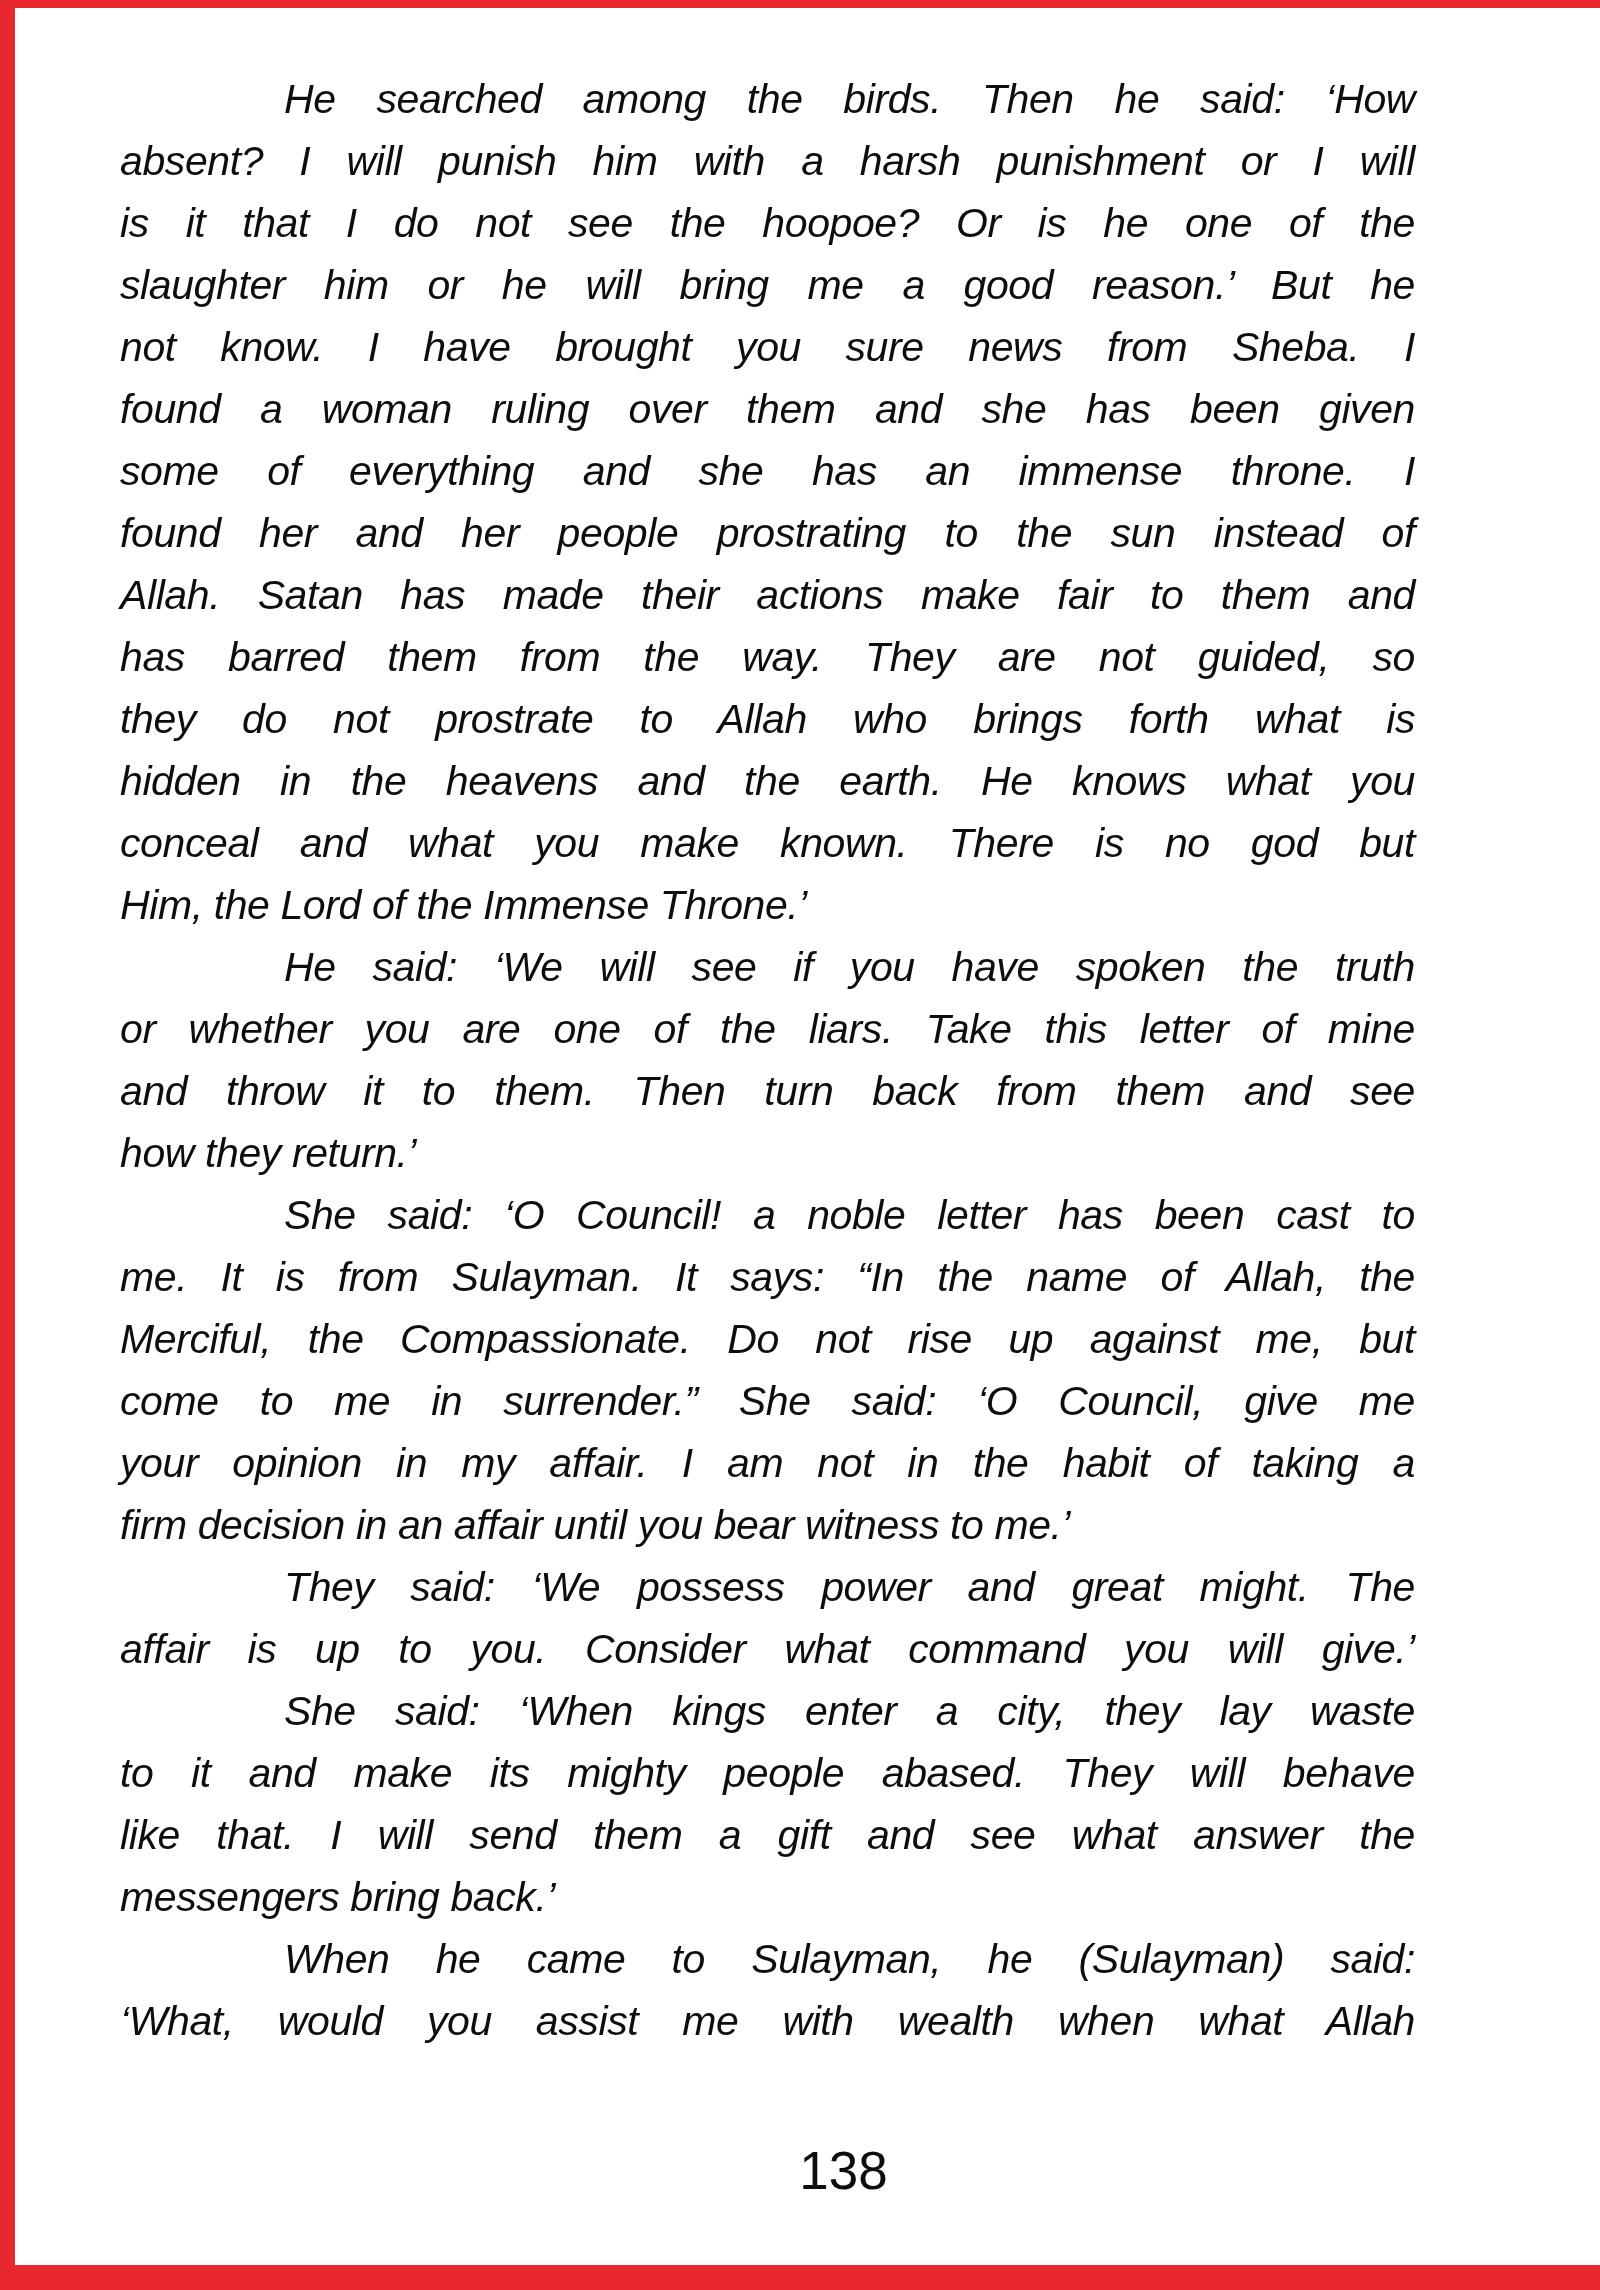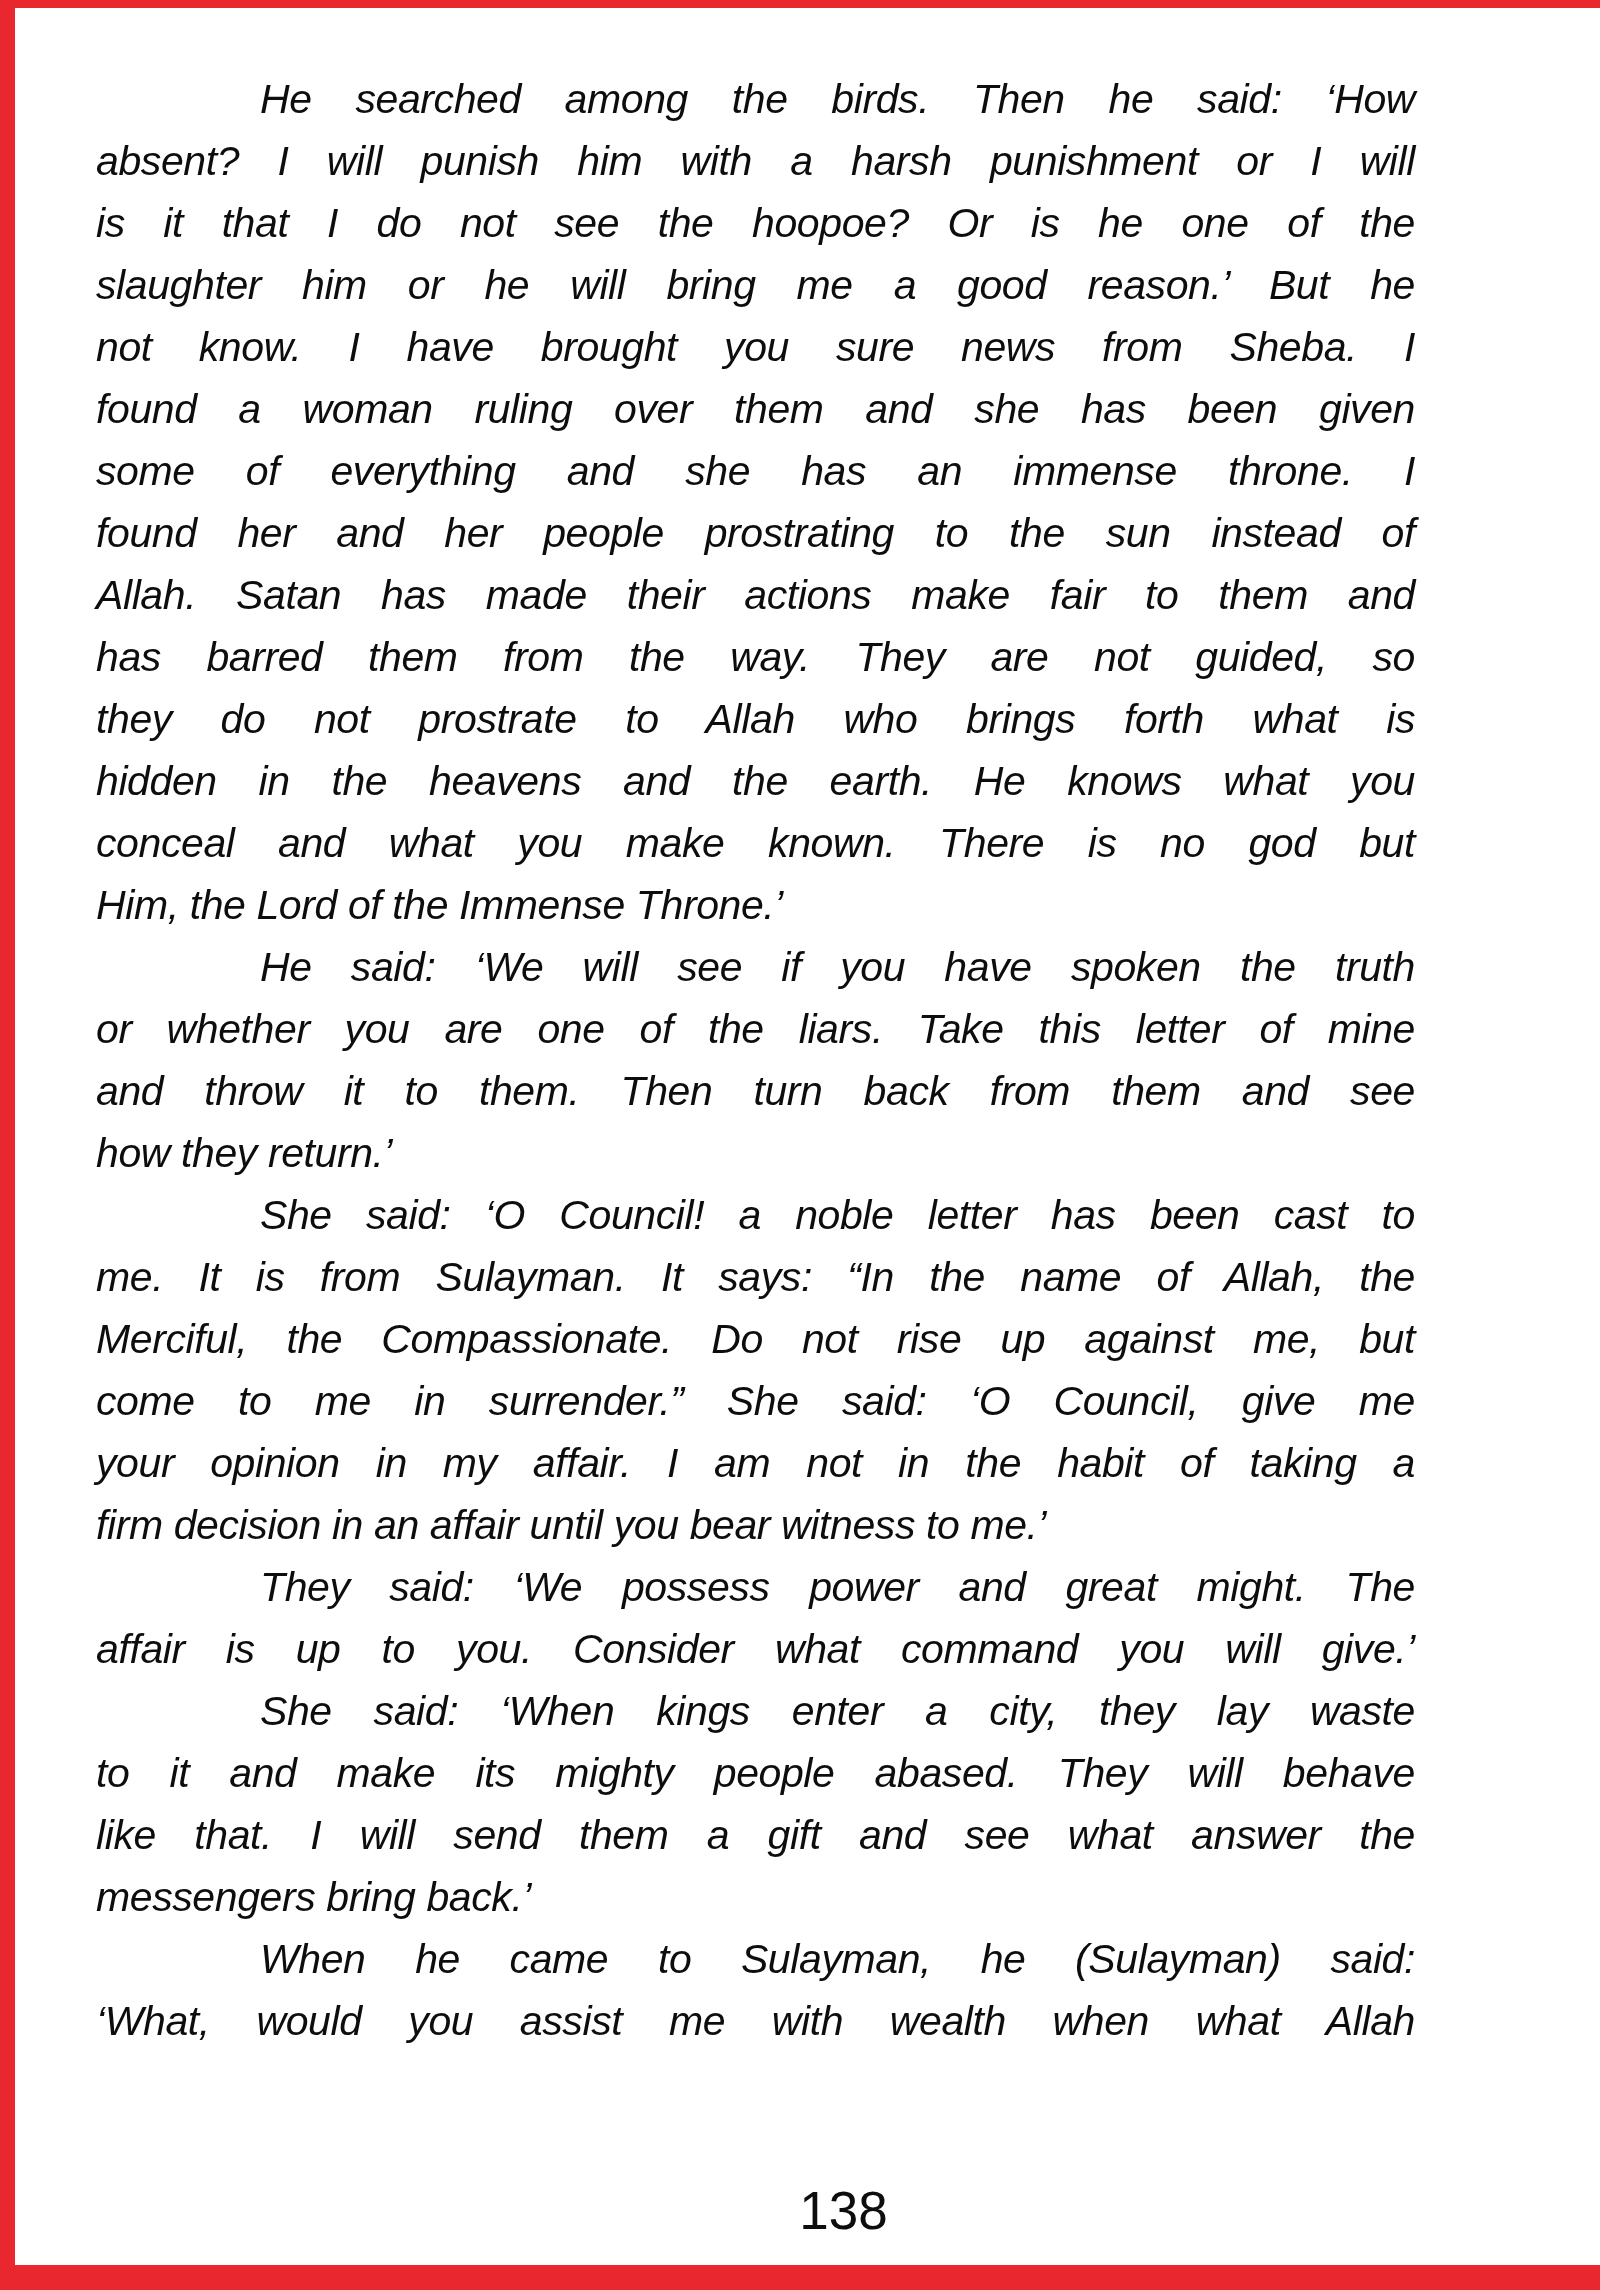--- a/index.html
+++ b/index.html
@@ -21,21 +21,21 @@
   .edge-top    { left: 0; top: 0;      width: 1601px; height: 7.9px;  }
   .edge-left   { left: 0; top: 0;      width: 14.8px;   height: 2290px; }
   .edge-bottom { left: 0; top: 2265px; width: 1601px; height: 25.6px; }
 
   
   .text-block {
     position: absolute;
     left: 0; top: 0;
     width: 1523px;
     box-sizing: border-box;
-    padding: 68px 108px 0 96px;
+    padding: 68px 108px 0 120px;
     font-style: italic;
     font-size: 41px;
     line-height: 62px;
     letter-spacing: -0.4px;
     color: var(--ink, #0d0d0d);
     hyphens: none;
   }
   .line {
     text-align: justify;
     text-align-last: justify;
@@ -45,21 +45,20 @@
 
   .page-number {
     position: absolute;
     left: 194px; right: 108px;
     top: 2144px;
     text-align: center;
     font-style: normal;
     font-size: 53px;
     line-height: 53px;
     color: var(--ink, #0d0d0d);
-    margin-top: 40px;
   }
 </style>
 </head>
 <body>
 
 <div class="scan-edge edge-top"></div>
 <div class="scan-edge edge-left"></div>
 <div class="scan-edge edge-bottom"></div>
 
 <main class="text-block">

